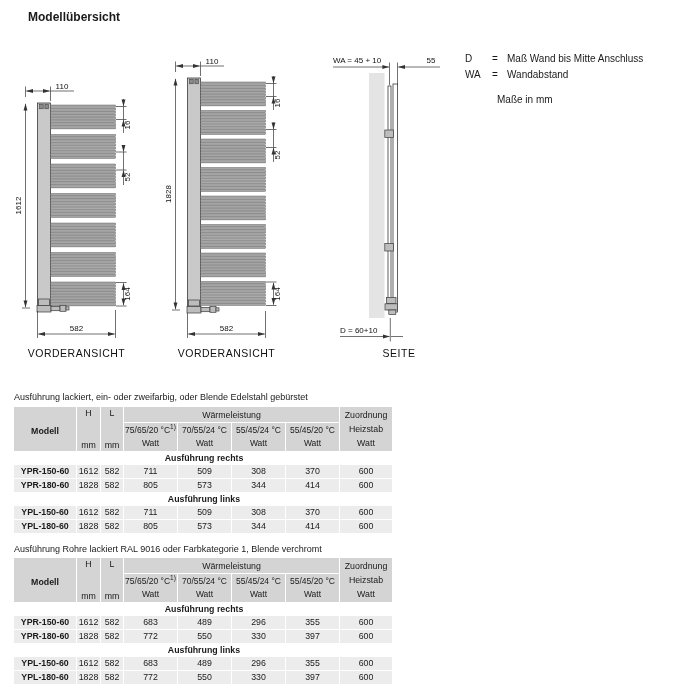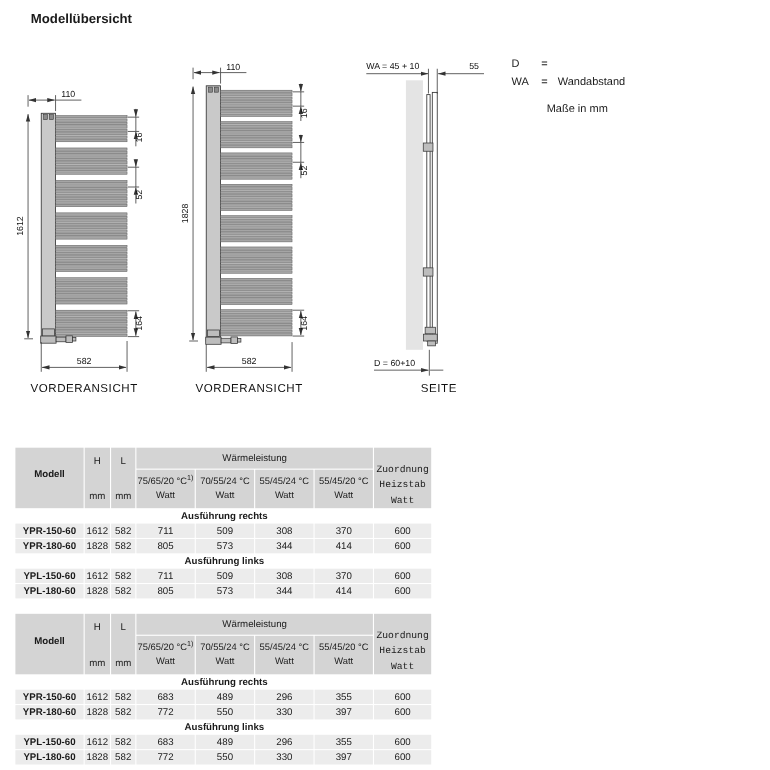--- a/index.html
+++ b/index.html
@@ -26,21 +26,21 @@
   .intro1{top:392px;}
   .intro2{top:544px;}
   table{border-collapse:separate;border-spacing:1px;table-layout:fixed;font-size:8.8px;color:#1a1a1a;position:absolute;left:13px;}
   .t1{top:406px;}
   .t2{top:557px;}
   thead tr:first-child{height:15px;}
   thead tr:nth-child(2){height:28px;}
   th{background:#d4d4d4;font-weight:normal;text-align:center;padding:0;vertical-align:middle;}
   .th-model{font-weight:bold;vertical-align:top;padding-top:19px;}
   .stack{display:flex;flex-direction:column;justify-content:space-between;height:42px;padding:1px 0;}
-  .th-assign{vertical-align:top;line-height:14px;padding-top:13px;font-family:Liberation Mono, monospace;}
+  .th-assign{vertical-align:top;line-height:14px;padding-top:1px;}
   .th-sub{line-height:13px;font-size:8.5px;white-space:nowrap;}
   .th-sub sup{font-size:6.5px;line-height:0;}
   td{background:#ececec;text-align:center;height:13px;line-height:13px;padding:0;}
   td.model{font-weight:bold;}
   tr.grp td{background:#ffffff;text-align:center;font-weight:bold;height:12px;line-height:12px;padding-left:2px;}
 </style>
 </head>
 <body>
 
 <div class="page">
@@ -319,29 +319,31 @@
       <line class="dim" x1="391" y1="336.5" x2="403" y2="336.5"></line>
       <text x="340" y="333">D = 60+10</text>
       <text class="cap" x="399" y="356.5" text-anchor="middle">SEITE</text>
     </g>
   </svg>
 
   <div class="legend">
     <div class="legend-row">
       <span class="lk">D</span>
       <span class="le">=</span>
+      <span class="lv">Maß Wand bis Mitte Anschluss</span>
     </div>
     <div class="legend-row">
       <span class="lk">WA</span>
       <span class="le">=</span>
       <span class="lv">Wandabstand</span>
     </div>
     <div class="legend-note">Maße in mm</div>
   </div>
 
+  <div class="table-intro intro1">Ausführung lackiert, ein- oder zweifarbig, oder Blende Edelstahl gebürstet</div>
   <table class="t1">
       <colgroup>
         <col style="width: 62px;">
         <col style="width: 23px;">
         <col style="width: 22px;">
         <col style="width: 53px;">
         <col style="width: 53px;">
         <col style="width: 53px;">
         <col style="width: 53px;">
         <col style="width: 52px;">
@@ -429,20 +431,21 @@
           <td>1828</td>
           <td>582</td>
           <td>805</td>
           <td>573</td>
           <td>344</td>
           <td>414</td>
           <td>600</td>
         </tr>
       </tbody>
     </table>
+  <div class="table-intro intro2">Ausführung Rohre lackiert RAL 9016 oder Farbkategorie 1, Blende verchromt</div>
   <table class="t2">
       <colgroup>
         <col style="width: 62px;">
         <col style="width: 23px;">
         <col style="width: 22px;">
         <col style="width: 53px;">
         <col style="width: 53px;">
         <col style="width: 53px;">
         <col style="width: 53px;">
         <col style="width: 52px;">

